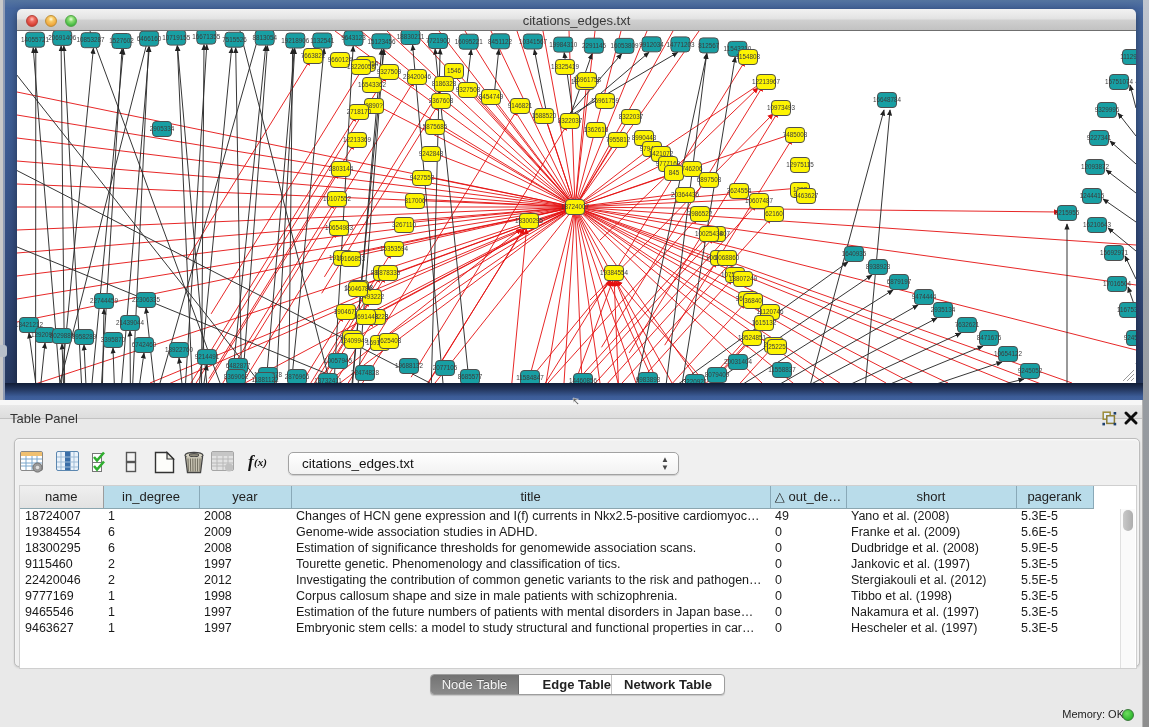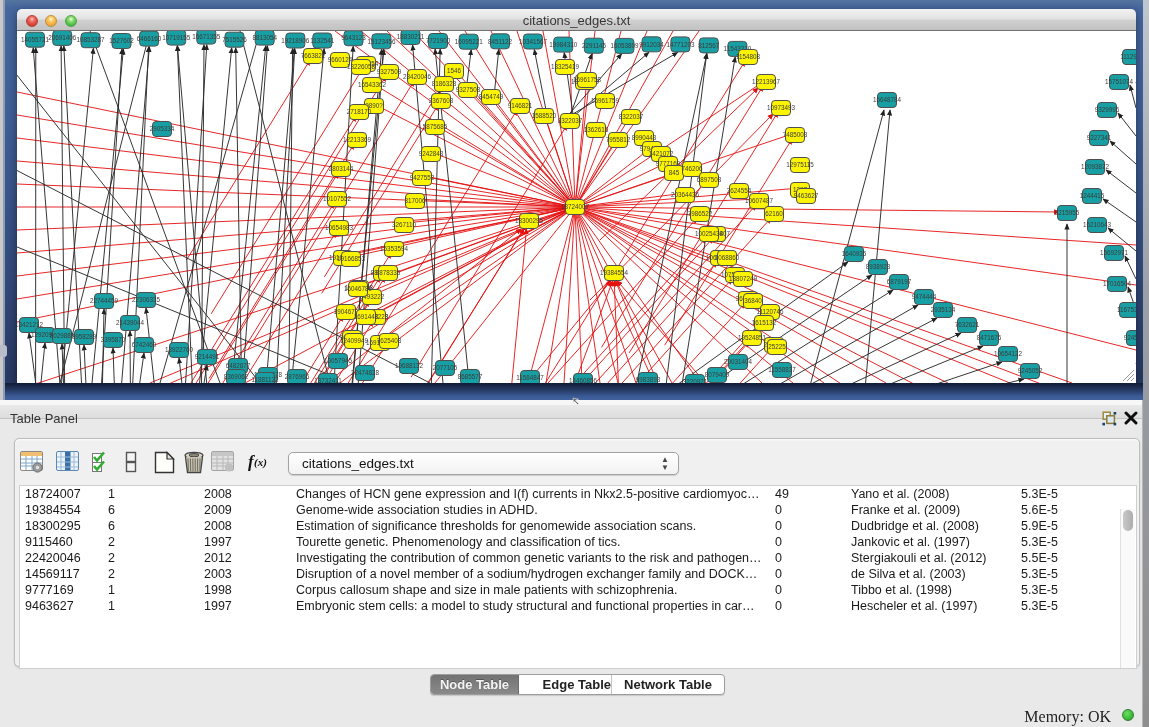--- a/index.html
+++ b/index.html
@@ -54,25 +54,25 @@
 table.grid td { height:16px; padding:0 0 0 5px; white-space:nowrap; overflow:hidden; border:0; }
 
 #sbar { position:absolute; right:1px; top:23px; width:15px; height:160px; background:#fafafa; border-left:1px solid #e0e0e0; }
 #sbar .thumb { position:absolute; left:2px; top:1px; width:10px; height:21px; background:linear-gradient(90deg,#c9c9c9,#adadad); border-radius:5px; }
 
 #tabs { position:absolute; left:430px; top:242px; height:21px; display:flex;
   border:1px solid #9d9d9d; border-radius:4px; overflow:hidden; background:#fff;
   box-shadow:0 1px 1px rgba(0,0,0,.15); }
 #tabs .seg { font-size:13px; line-height:19px; color:#222; font-weight:bold; text-align:center; }
 #tabs .seg:nth-child(1){width:88px;} #tabs .seg:nth-child(2){width:93px;} #tabs .seg:nth-child(3){width:112px;}
-#tabs .seg.sel { background:linear-gradient(180deg,#737373,#8a8a8a); color:#f4f4f4; font-weight:bold; text-shadow:0 -1px 0 rgba(0,0,0,.3); border-right:1px solid #6e6e6e; }
+#tabs .seg.sel { background:linear-gradient(180deg,#737373,#8a8a8a); color:#f4f4f4; font-weight:normal; text-shadow:0 -1px 0 rgba(0,0,0,.3); border-right:1px solid #6e6e6e; }
 #tabs .seg.mid { border-right:1px solid #c4c4c4;text-align:right; }
 
 #status { position:absolute; left:0; top:700px; width:1143px; height:27px; background:#e9e9e9; }
-#status .m { position:absolute; right:32px; top:8px; font-size:16px; color:#222;font-family:Liberation Serif, serif; }
+#status .m { position:absolute; right:19px; top:8px; font-size:11px; color:#222; }
 #status .dot { position:absolute; right:9px; top:9px; width:12px; height:12px; border-radius:50%;
   background:radial-gradient(circle at 40% 35%, #6fdd5f, #2fb82f 70%, #25a225); border:1px solid #3a7a3a; }
 
 #rstrip { position:absolute; right:0; top:0; width:6px; height:727px; background:linear-gradient(180deg,#c0c6cf 0%, #9aa0a8 40%, #8e8e8e 100%); }
 #rstrip2 { position:absolute; right:6px; top:400px; width:1px; height:327px; background:#b5b5b5; }
 </style>
 </head>
 <body>
 <div id="net">
   <div class="topband"></div>
@@ -739,20 +739,29 @@
             <col style="width:83px">
             <col style="width:96px">
             <col style="width:92px">
             <col style="width:479px">
             <col style="width:76px">
             <col style="width:170px">
             <col style="width:77px">
           </colgroup>
           <tbody>
             <tr>
+              <th class="first">name</th>
+              <th>in_degree</th>
+              <th>year</th>
+              <th>title</th>
+              <th>△ out_de…</th>
+              <th>short</th>
+              <th>pagerank</th>
+            </tr>
+            <tr>
               <td>18724007</td>
               <td>1</td>
               <td>2008</td>
               <td>Changes of HCN gene expression and I(f) currents in Nkx2.5‑positive cardiomyoc…</td>
               <td>49</td>
               <td>Yano et al. (2008)</td>
               <td>5.3E‑5</td>
             </tr>
             <tr>
               <td>19384554</td>
@@ -784,35 +793,35 @@
             <tr>
               <td>22420046</td>
               <td>2</td>
               <td>2012</td>
               <td>Investigating the contribution of common genetic variants to the risk and pathogen…</td>
               <td>0</td>
               <td>Stergiakouli et al. (2012)</td>
               <td>5.5E‑5</td>
             </tr>
             <tr>
-              <td>14569117</td>
-              <td>2</td>
-              <td>2003</td>
-              <td>Disruption of a novel member of a sodium/hydrogen exchanger family and DOCK…</td>
-              <td>0</td>
-              <td>de Silva et al. (2003)</td>
-              <td>5.3E‑5</td>
-            </tr>
-            <tr>
               <td>9777169</td>
               <td>1</td>
               <td>1998</td>
               <td>Corpus callosum shape and size in male patients with schizophrenia.</td>
               <td>0</td>
               <td>Tibbo et al. (1998)</td>
+              <td>5.3E‑5</td>
+            </tr>
+            <tr>
+              <td>9465546</td>
+              <td>1</td>
+              <td>1997</td>
+              <td>Estimation of the future numbers of patients with mental disorders in Japan base…</td>
+              <td>0</td>
+              <td>Nakamura et al. (1997)</td>
               <td>5.3E‑5</td>
             </tr>
             <tr>
               <td>9463627</td>
               <td>1</td>
               <td>1997</td>
               <td>Embryonic stem cells: a model to study structural and functional properties in car…</td>
               <td>0</td>
               <td>Hescheler et al. (1997)</td>
               <td>5.3E‑5</td>

